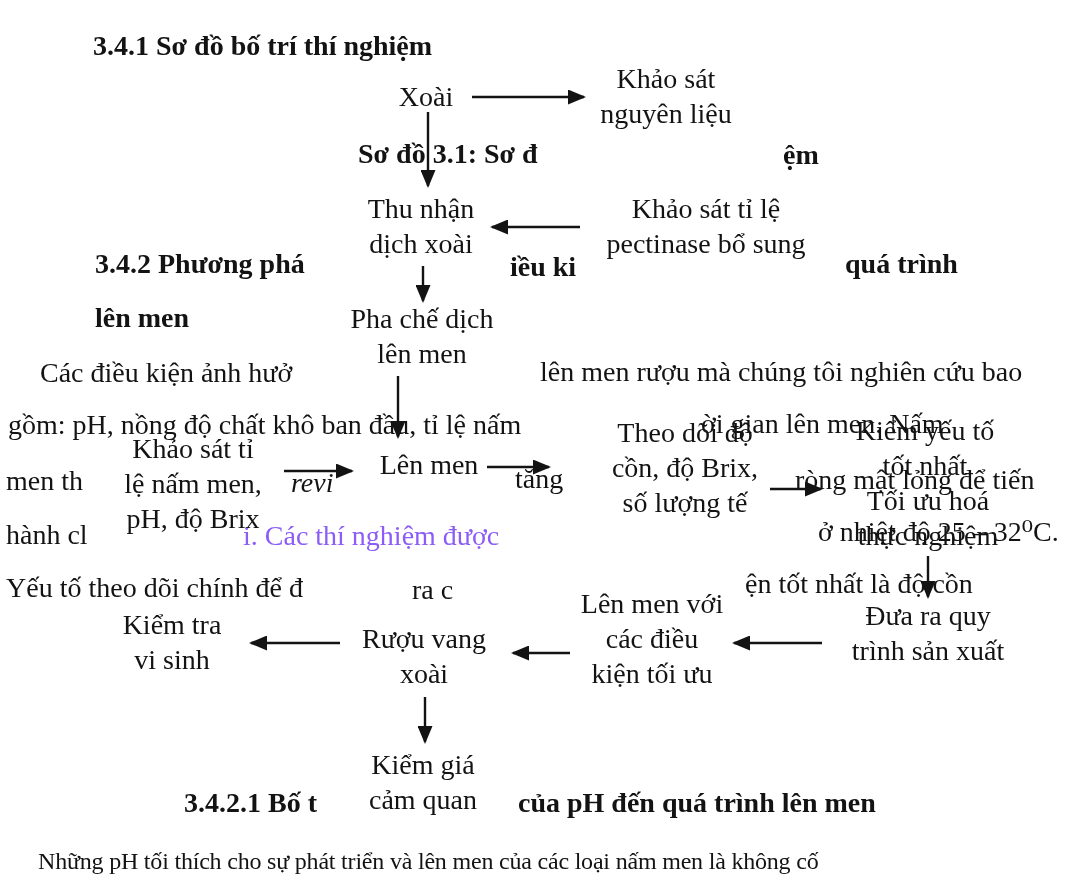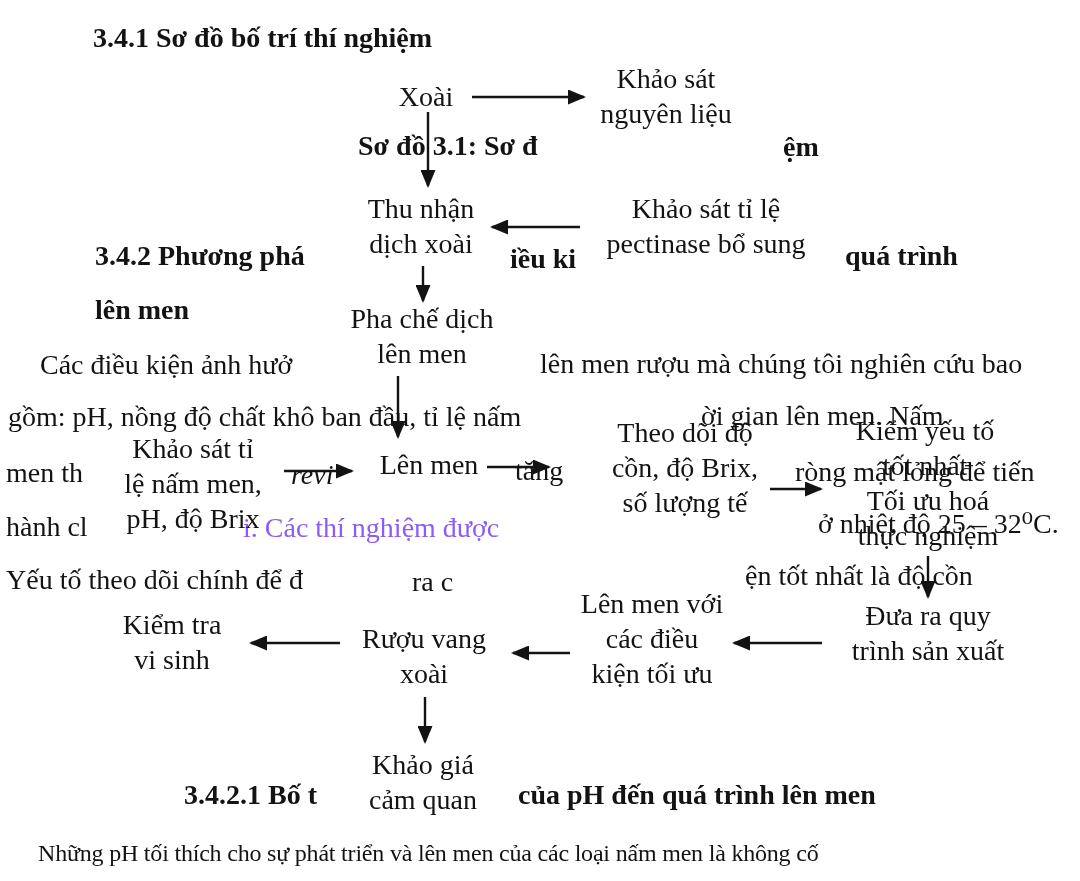--- a/index.html
+++ b/index.html
@@ -1,18 +1,18 @@
 <!DOCTYPE html>
 <html><head>
 <meta charset="utf-8">
 <style>
   html,body{margin:0;padding:0;background:#ffffff;}
   .page{position:relative;width:1080px;height:881px;background:#ffffff;overflow:hidden;
         font-family:"Liberation Serif","DejaVu Serif",serif;color:#131313;}
-  .frag{position:absolute;font-size:28px;line-height:1.15;white-space:nowrap;}
+  .frag{position:absolute;font-size:28px;line-height:1.15;white-space:nowrap;margin-top:8px;}
   .b{font-weight:bold;}
   .i{font-style:italic;}
   .blur{filter:blur(0.7px);color:#8b5cf6;}
   .sm{font-size:24px;letter-spacing:-0.2px;}
   .node{position:absolute;transform:translateX(-50%);text-align:center;
         font-size:28px;line-height:35px;white-space:nowrap;}
   .node span{display:block;}
   svg.arrows{position:absolute;left:0;top:0;pointer-events:none;}
 </style>
 </head>
@@ -97,21 +97,21 @@
   </div>
   <div class="node" style="left:424px;top:621px">
     <span>Rượu vang</span>
     <span>xoài</span>
   </div>
   <div class="node" style="left:172px;top:607px">
     <span>Kiểm tra</span>
     <span>vi sinh</span>
   </div>
   <div class="node" style="left:423px;top:747px">
-    <span>Khảo giá</span>
+    <span>Kiểm giá</span>
     <span>cảm quan</span>
   </div>
 
   <svg class="arrows" width="1080" height="881" viewBox="0 0 1080 881">
     <defs>
       <marker id="ah" markerUnits="userSpaceOnUse" markerWidth="19" markerHeight="15" refX="16" refY="7.5" orient="auto">
         <polygon points="0,0 18,7.5 0,15" fill="#131313"></polygon>
       </marker>
     </defs>
     <g stroke="#131313" stroke-width="2.4" fill="none">

